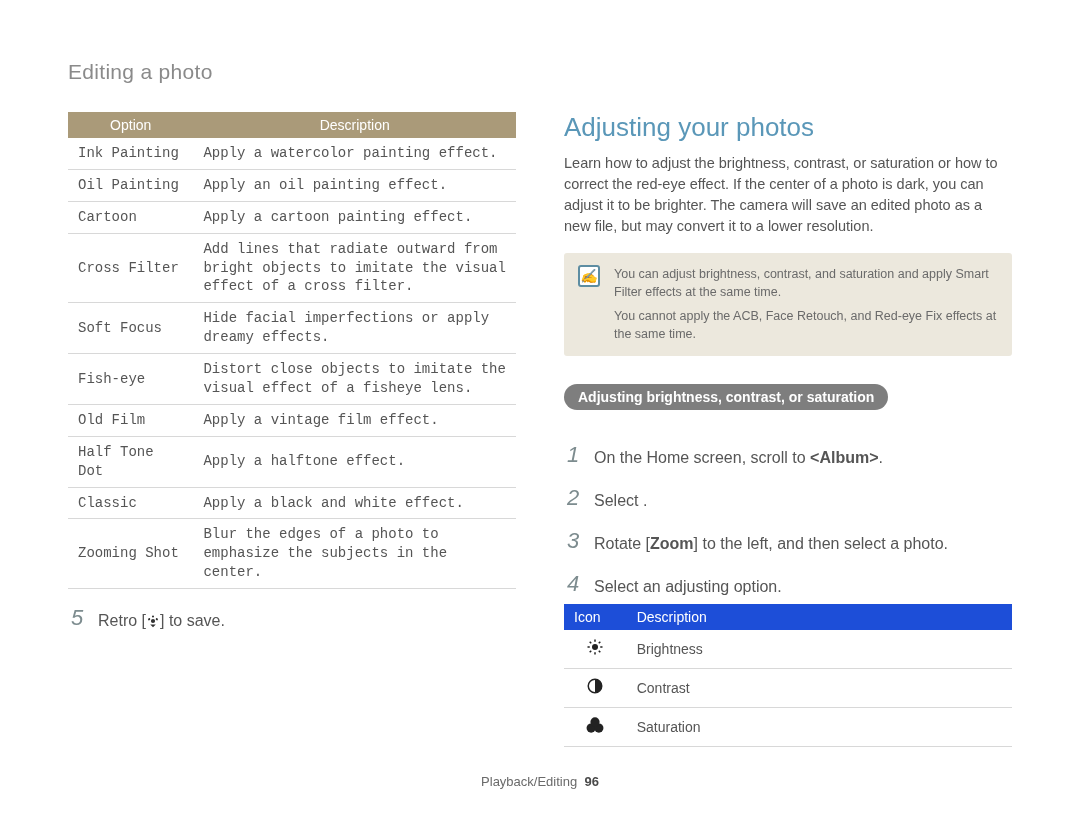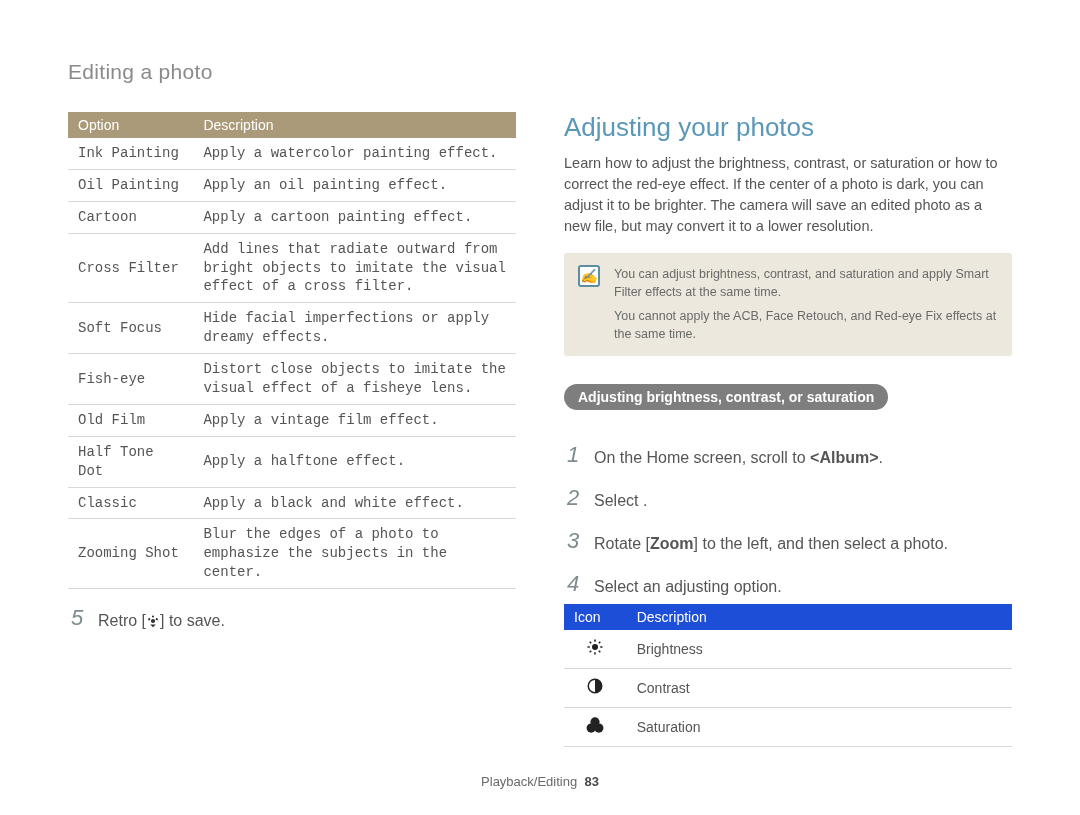--- a/index.html
+++ b/index.html
@@ -29,21 +29,21 @@
   }
   table.opt-table {
     width: 100%;
     border-collapse: collapse;
     font-size: 14px;
   }
   table.opt-table th {
     background: #aa9a79;
     color: #ffffff;
     font-weight: 400;
-    text-align: left;
+    text-align: center;
     padding: 5px 10px;
     font-size: 14px;
   }
   table.opt-table td {
     padding: 6px 10px;
     border-bottom: 1px solid #d8d8d8;
     vertical-align: middle;
     color: #555;
     font-size: 14px;
     line-height: 1.35;
@@ -306,14 +306,14 @@
               </svg></td>
             <td>Saturation</td>
           </tr>
         </tbody>
     </table>
   </div>
 
 </div>
 
 <div class="page-footer">
-  <span>Playback/Editing</span>&nbsp;&nbsp;<span class="pnum">83</span>
+  <span>Playback/Editing</span>&nbsp;&nbsp;<span class="pnum">96</span>
 </div>
 
 </body></html>

